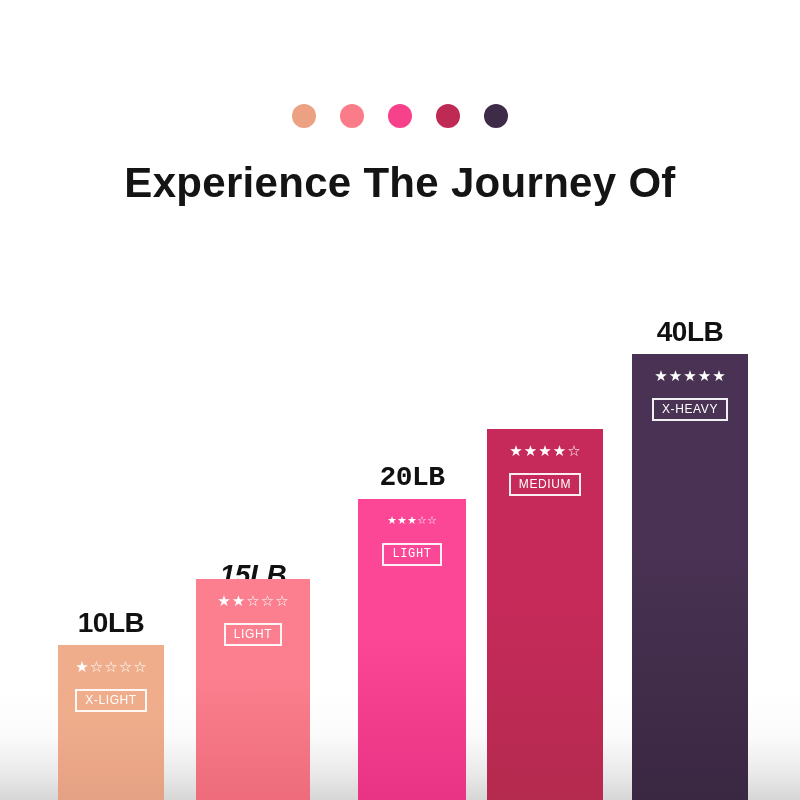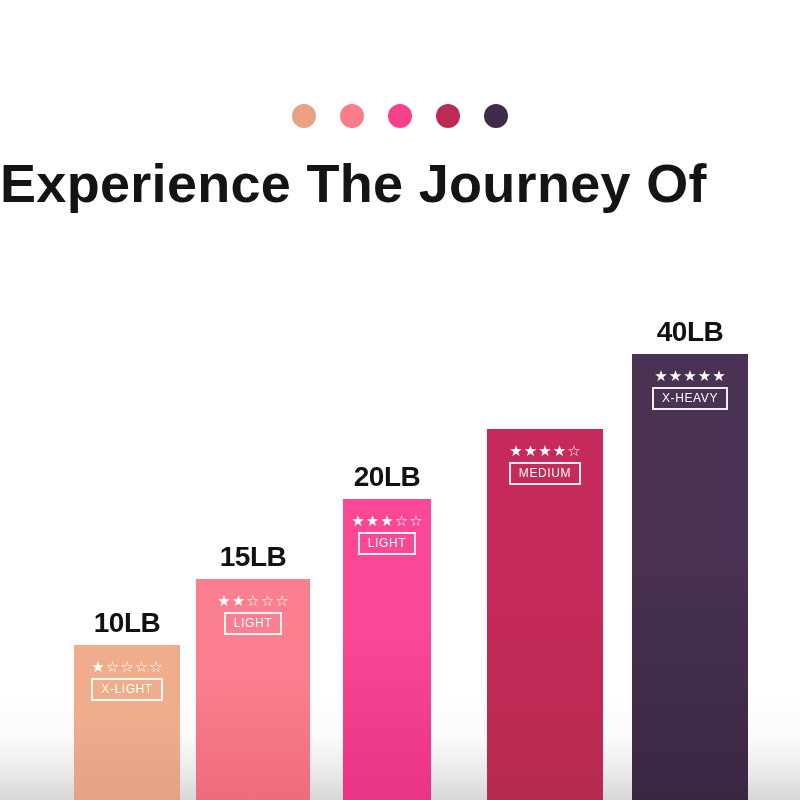--- a/index.html
+++ b/index.html
@@ -41,23 +41,23 @@
     border-radius: 50%;
     display: block;
   }
 
   
   #heading {
     position: absolute;
     top: 148px;
     left: 0;
     width: 800px;
-    text-align: left;
+    text-align: center;
     color: #141414;
-    font-size: 54px;
+    font-size: 42px;
     font-weight: bold;
     line-height: 70px;
     letter-spacing: 0.3px;
   }
   #heading .hline { display: block; white-space: nowrap; }
 
   
   #chart {
     position: absolute;
     left: 0;
@@ -105,21 +105,21 @@
     color: #ffffff;
     white-space: nowrap;
   }
   .star {
     display: inline-block;
     font-size: 15px;
     line-height: 1;
     color: #ffffff;
   }
   .badge {
-    margin-top: 4px;
+    margin-top: 15px;
     border: 2px solid rgba(255,255,255,0.92);
     color: #ffffff;
     font-size: 12px;
     letter-spacing: 0.6px;
     padding: 3px 8px 3px 8px;
     line-height: 1.05;
     white-space: nowrap;
   }
 </style>
 </head>
@@ -133,53 +133,53 @@
       <span class="dot" style="background: rgb(247, 66, 139);"></span>
       <span class="dot" style="background: rgb(191, 42, 85);"></span>
       <span class="dot" style="background: rgb(62, 43, 71);"></span>
     </div>
 
   <div id="heading">
     <span class="hline">Experience The Journey Of</span>
   </div>
 
   <div id="chart">
-      <div class="bar-group" style="left: 74px; width: 106px; height: 217px;">
+      <div class="bar-group" style="left: 58px; width: 106px; height: 217px;">
         <div class="bar-label" style="bottom: 161px;">10LB</div>
         <div class="bar" style="height: 155px;">
           <div class="bar-inner" style="background: linear-gradient(rgb(240, 173, 140) 0%, rgb(240, 173, 140) 45%, rgb(229, 161, 131) 100%);"></div>
           <div class="bar-content">
             <div class="stars">
               <span class="star">★</span>
               <span class="star">☆</span>
               <span class="star">☆</span>
               <span class="star">☆</span>
               <span class="star">☆</span>
             </div>
             <div class="badge">X-LIGHT</div>
           </div>
         </div>
       </div>
       <div class="bar-group" style="left: 196px; width: 114px; height: 283px;">
-        <div class="bar-label" style="bottom: 227px;">15LB</div>
+        <div class="bar-label" style="bottom: 209px; font-style: italic;">15LB</div>
         <div class="bar" style="height: 221px;">
           <div class="bar-inner" style="background: linear-gradient(rgb(251, 127, 142) 0%, rgb(251, 127, 142) 45%, rgb(238, 108, 124) 100%);"></div>
           <div class="bar-content">
             <div class="stars">
               <span class="star">★</span>
               <span class="star">★</span>
               <span class="star">☆</span>
               <span class="star">☆</span>
               <span class="star">☆</span>
             </div>
             <div class="badge">LIGHT</div>
           </div>
         </div>
       </div>
-      <div class="bar-group" style="left: 343px; width: 88px; height: 363px;">
+      <div class="bar-group" style="left: 358px; width: 108px; height: 363px; font-family: Liberation Mono, monospace;">
         <div class="bar-label" style="bottom: 307px;">20LB</div>
         <div class="bar" style="height: 301px;">
           <div class="bar-inner" style="background: linear-gradient(rgb(251, 71, 150) 0%, rgb(251, 71, 150) 45%, rgb(233, 51, 132) 100%);"></div>
           <div class="bar-content">
             <div class="stars">
               <span class="star">★</span>
               <span class="star">★</span>
               <span class="star">★</span>
               <span class="star">☆</span>
               <span class="star">☆</span>

